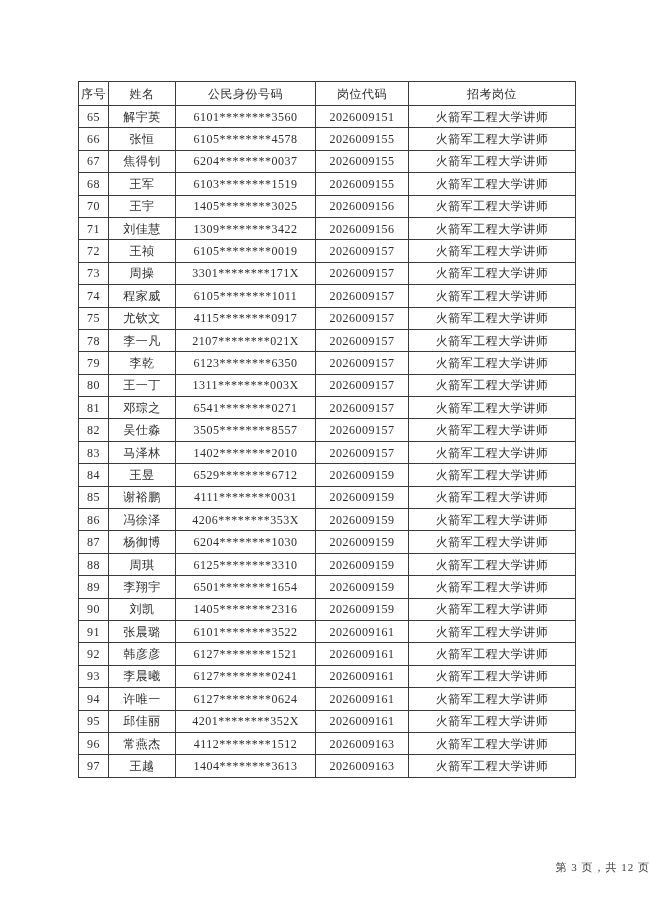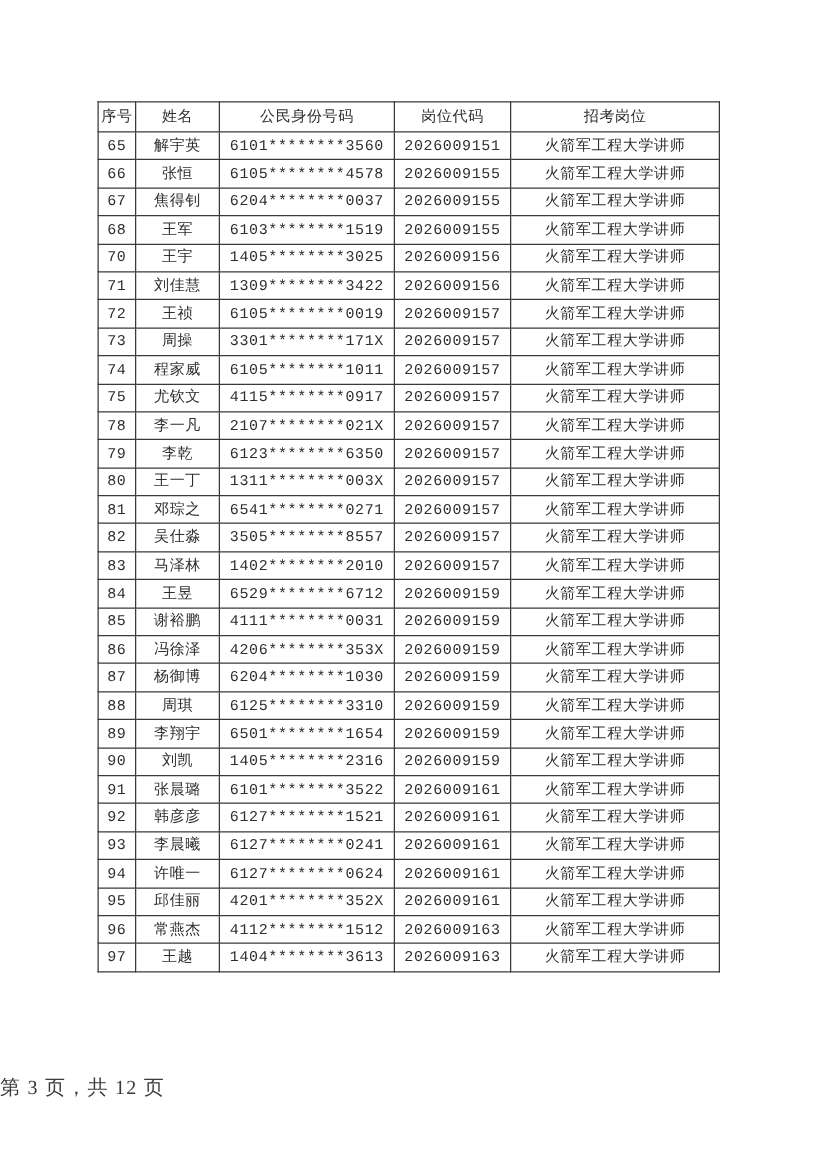--- a/index.html
+++ b/index.html
@@ -14,21 +14,20 @@
     width: 650px; height: 919px;
     background: #ffffff;
     overflow: hidden;
   }
   table.roster {
     position: absolute;
     left: 78px; top: 81px;
     width: 497px;
     border-collapse: collapse;
     table-layout: fixed;
-    font-family: Liberation Mono, monospace;
   }
   table.roster th, table.roster td {
     border: 1px solid #3a3a3a;
     font-size: 12px;
     font-weight: normal;
     text-align: center;
     vertical-align: middle;
     height: 22.4px;
     line-height: 1;
     padding: 0 2px;
@@ -40,22 +39,22 @@
   table.roster th { height: 24px; }
   col.c-index  { width: 30px; }
   col.c-name   { width: 67px; }
   col.c-id     { width: 140px; }
   col.c-code   { width: 93px; }
   col.c-post   { width: 167px; }
   .page-footer {
     position: absolute;
     left: 0; top: 860px;
     width: 650px;
-    text-align: left;
-    font-size: 16px;
+    text-align: right;
+    font-size: 11px;
     color: #3a3a3a;
     letter-spacing: 1px;
   }
 </style>
 </head>
 <body>
 
 <div class="page">
 
   <table class="roster">

